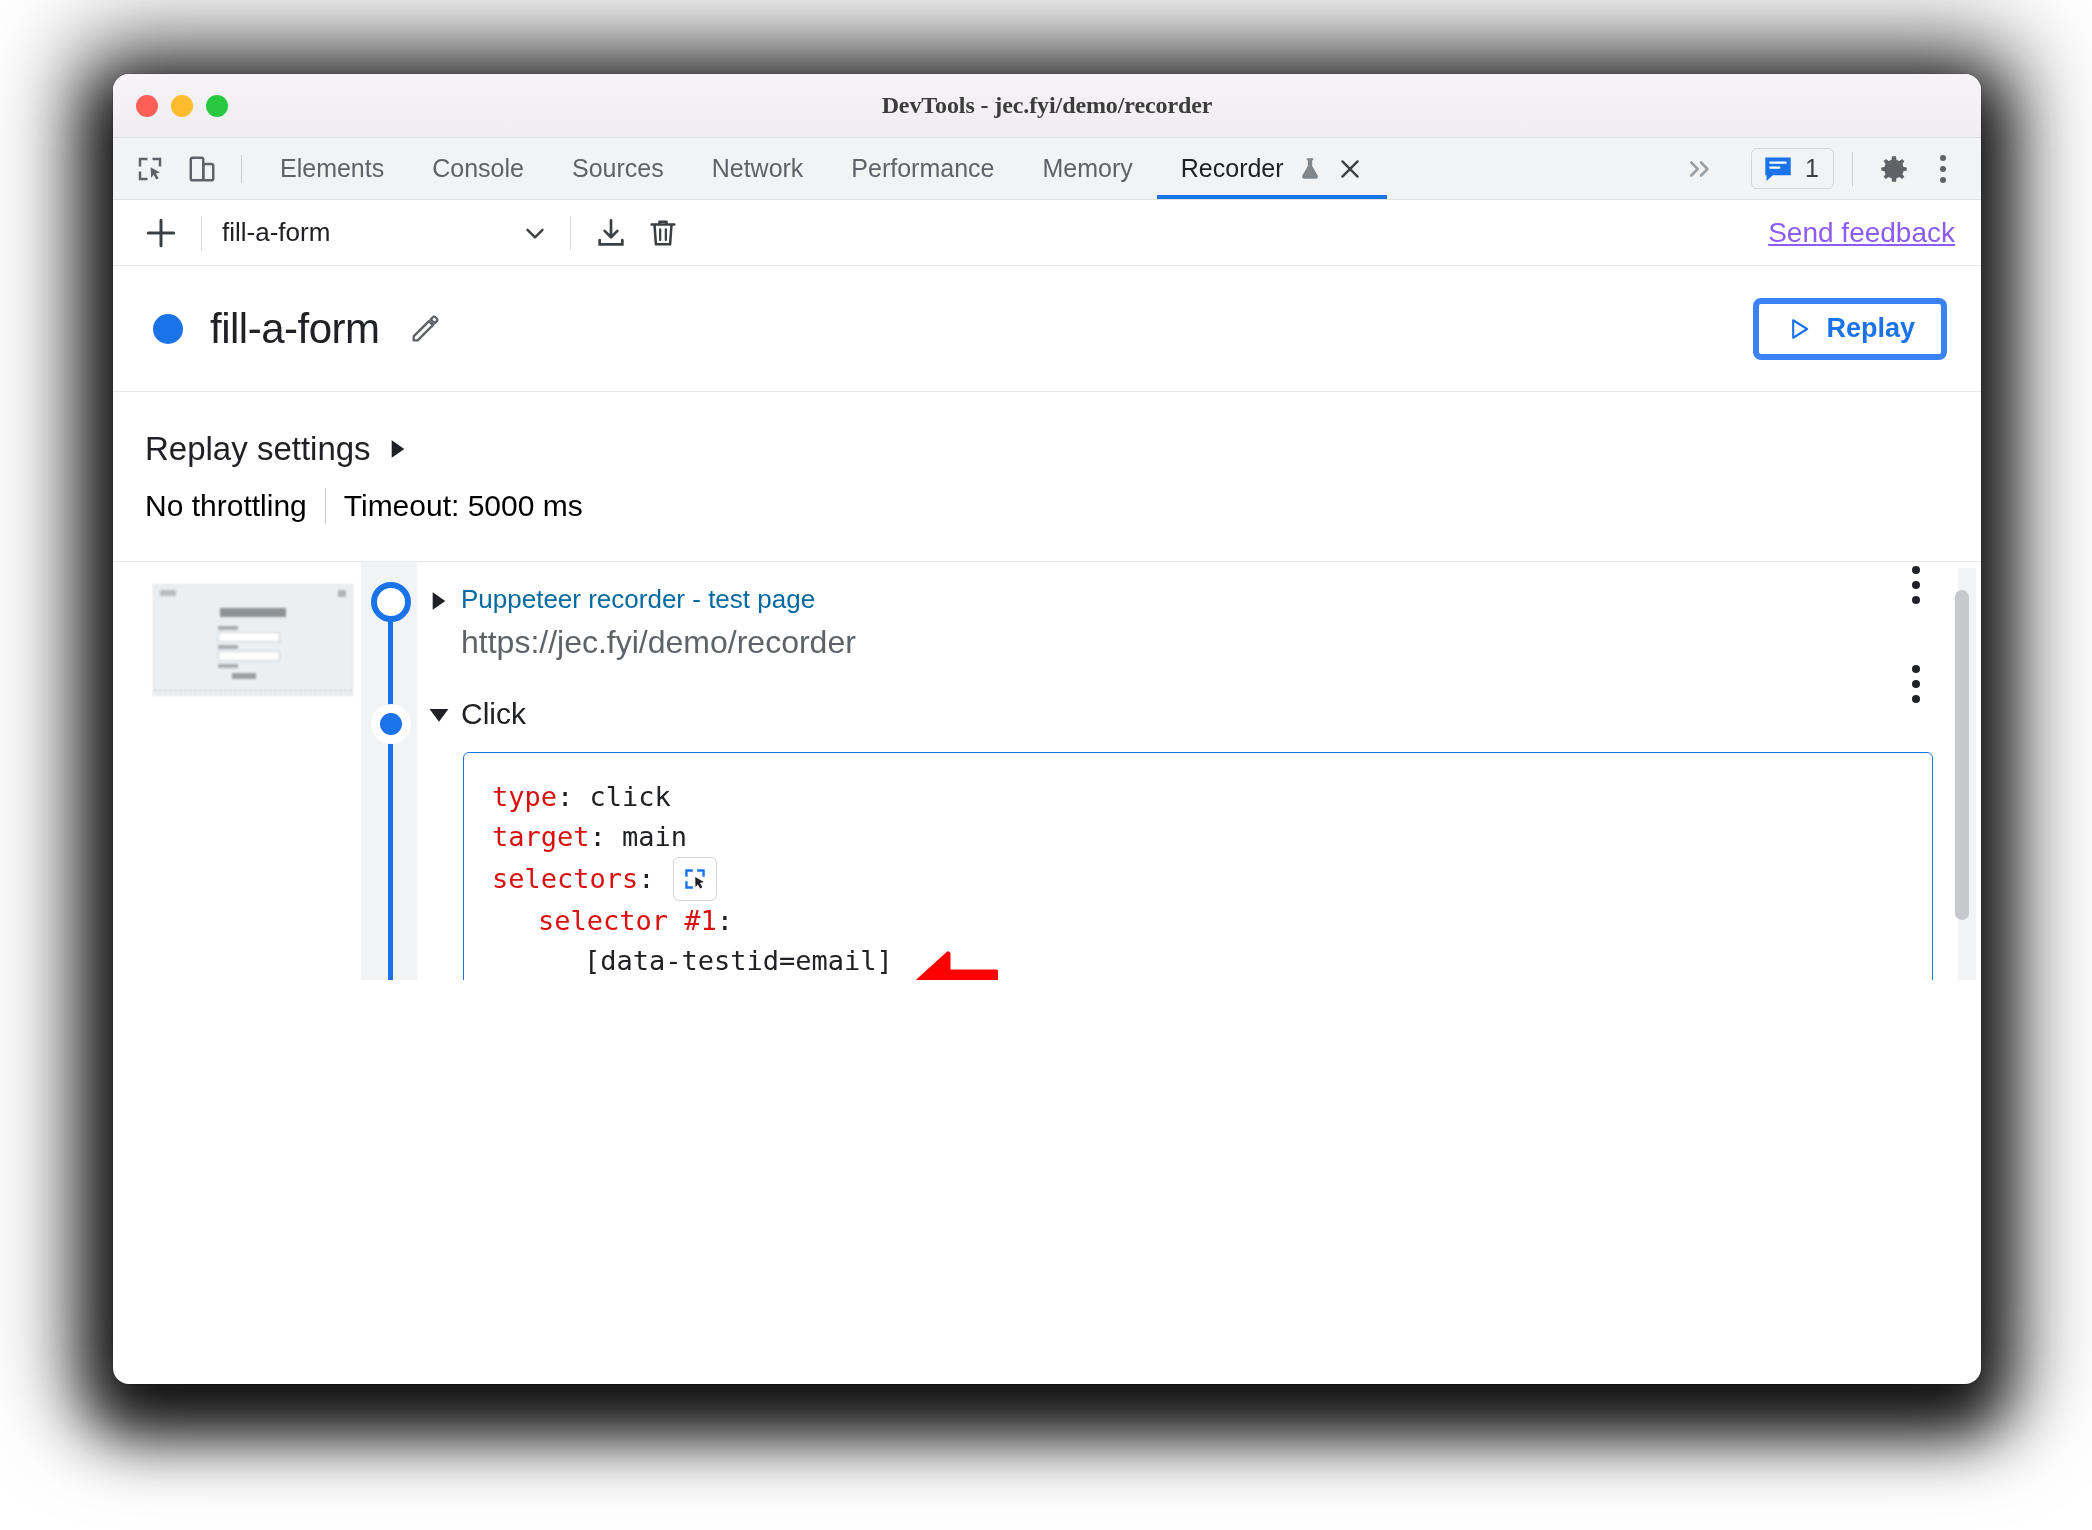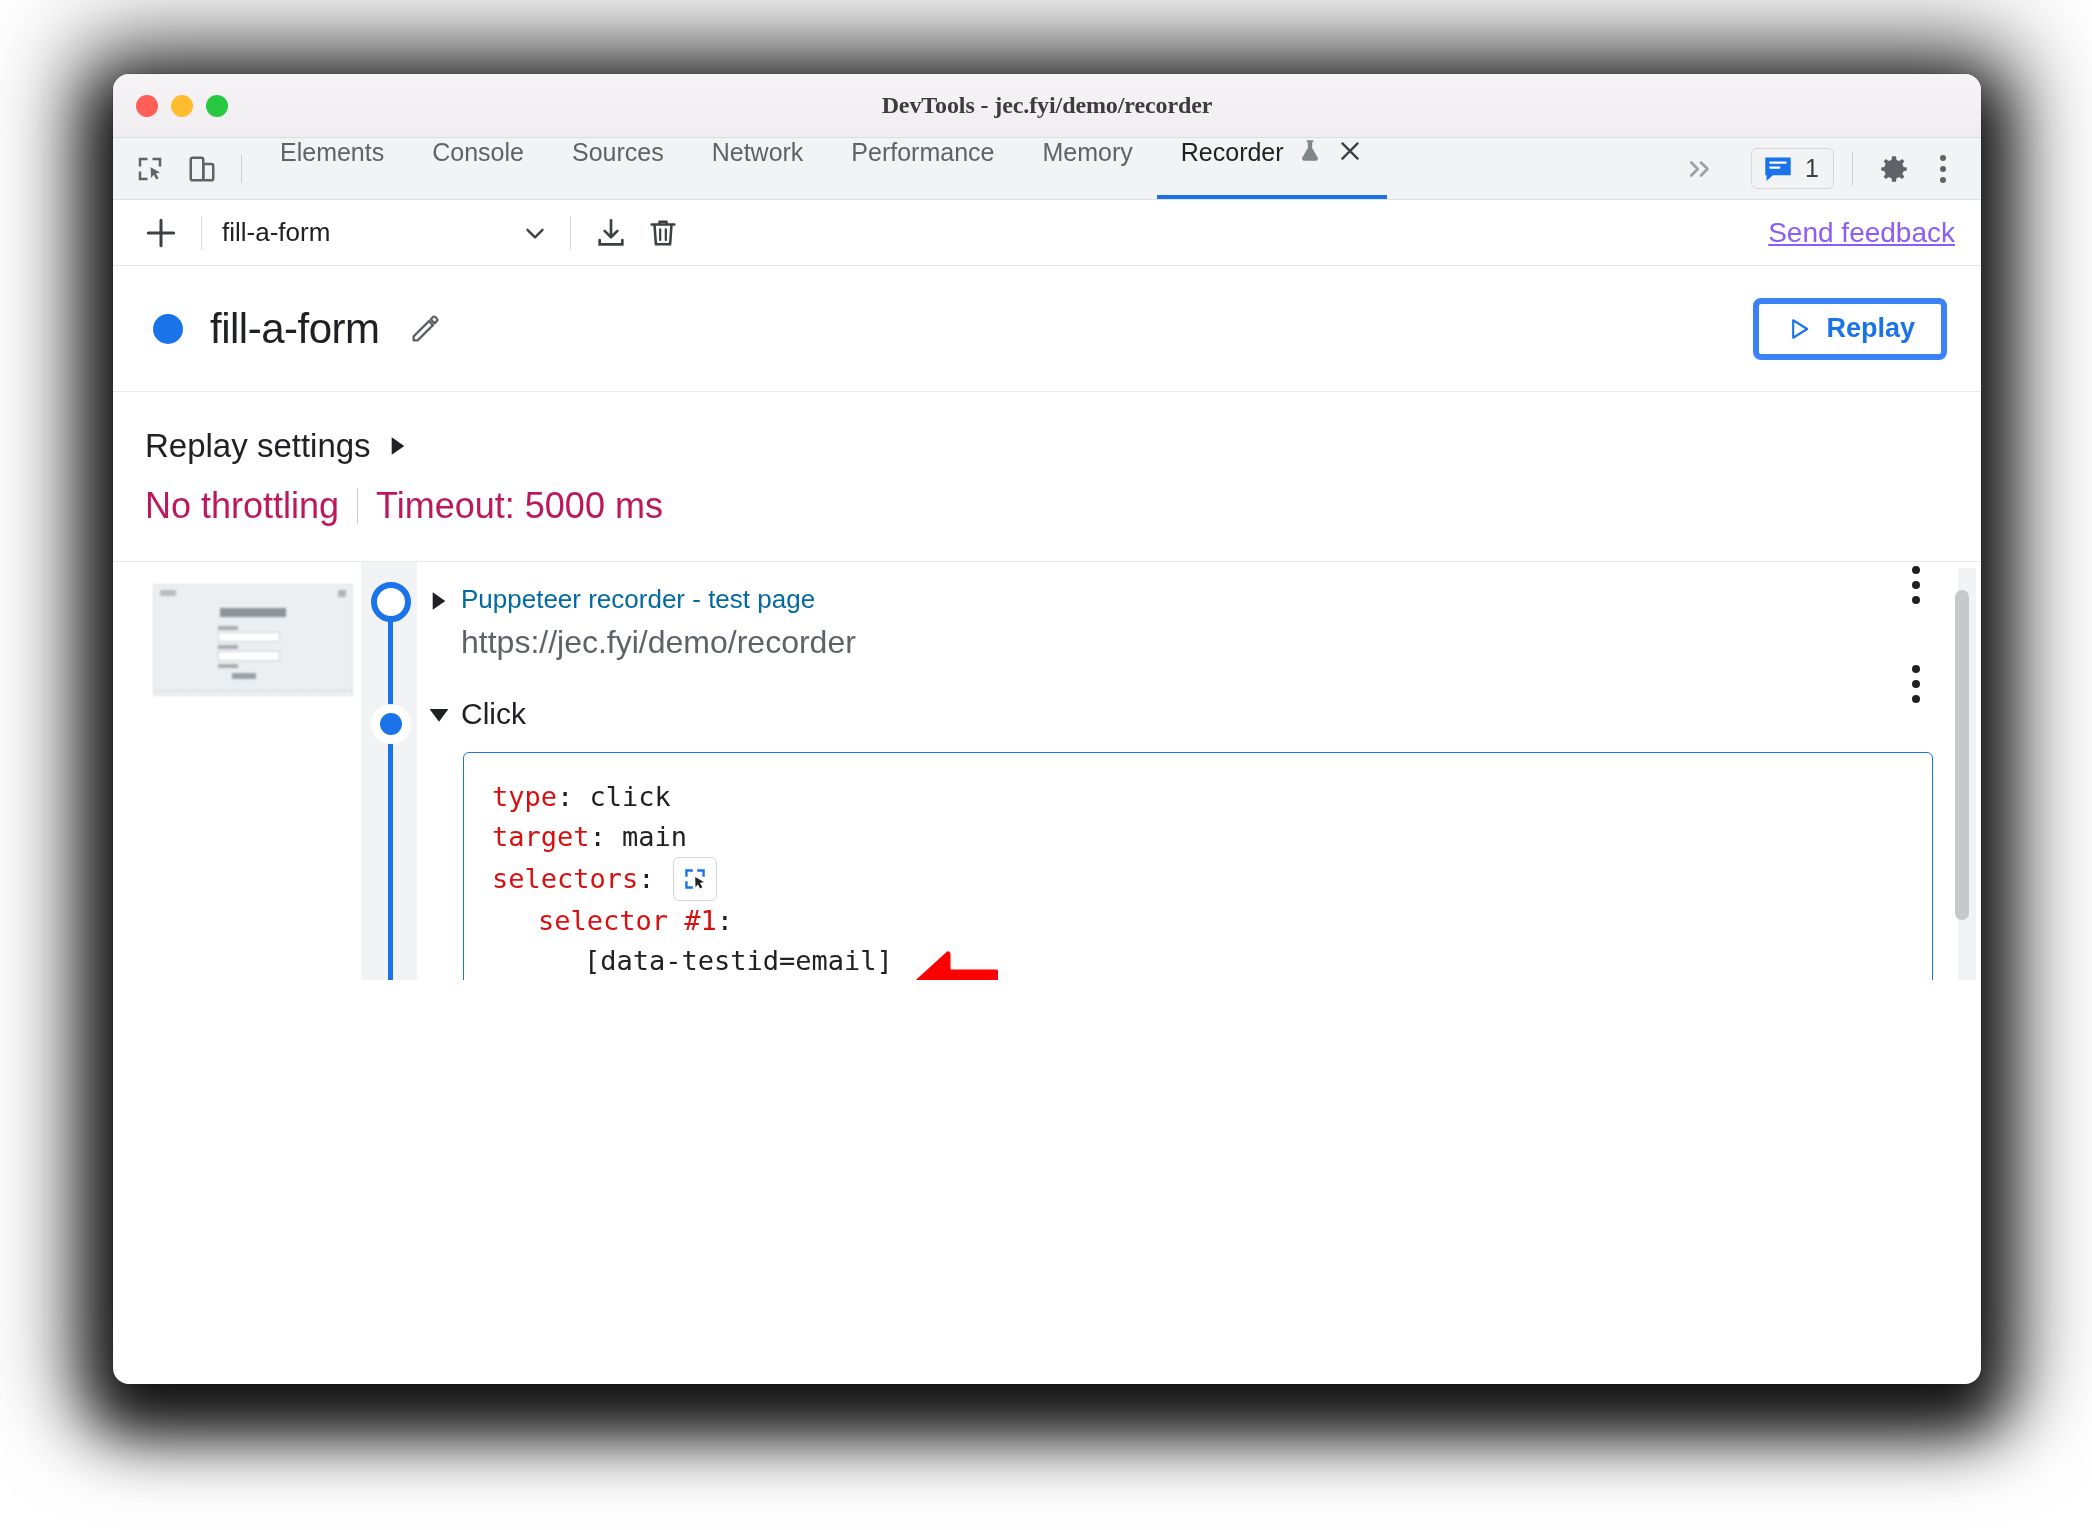--- a/index.html
+++ b/index.html
@@ -57,21 +57,21 @@
     position: relative;
   }
   .tb-icons { display: flex; align-items: center; padding-left: 14px; gap: 6px; }
   .tb-iconbtn {
     width: 46px; height: 46px; display: flex; align-items: center; justify-content: center;
     border-radius: 4px;
   }
   .tb-sep { width: 1px; height: 28px; background: #c9ccd0; margin: auto 14px auto 10px; align-self: center; }
   .tabs { display: flex; align-items: stretch; }
   .tab {
-    display: flex; padding: 0 24px;
+    display: flex; align-items: center; padding: 0 24px;
     font-size: 25px; color: #5f6368; position: relative; white-space: nowrap;
   }
   .tab.active { color: #202124; }
   .tab.active::after {
     content: ""; position: absolute; left: 0; right: 0; bottom: 0;
     height: 4px; background: #1a73e8;
   }
   .tab .flask { margin-left: 13px; display: inline-flex; }
   .tab .closex { margin-left: 14px; display: inline-flex; }
   .tb-right { margin-left: auto; display: flex; align-items: center; padding-right: 16px; gap: 4px; }
@@ -126,21 +126,21 @@
   .btn-primary { background: #1a73e8; color: #ffffff; }
 
   
   .settings-row {
     height: 170px; display: flex; padding: 0 32px;
     border-bottom: 1px solid #e8e8e8; background: #fff;
   }
   .settings-col { display: flex; flex-direction: column; justify-content: center; gap: 20px; }
   .settings-col.right { margin-left: auto; align-items: flex-start; }
   .settings-head { display: flex; align-items: center; gap: 16px; font-size: 33px; color: #202124; }
-  .settings-sub { display: flex; align-items: center; font-size: 36px; color: #be185d; }
+  .settings-sub { display: flex; align-items: center; font-size: 30px; color: #000000; }
   .settings-sub .divider { width: 1px; height: 36px; background: #c8cacd; margin: 0 18px; }
 
   
   .steps-wrap { position: relative; height: 418px; background: #ffffff; overflow: hidden; }
   .thumb-col { position: absolute; left: 0; top: 0; width: 248px; height: 100%; }
   .thumb {
     position: absolute; left: 40px; top: 22px; width: 200px; height: 112px;
     background: #eceff1; border: 1px solid #e0e0e0; overflow: hidden;
     filter: blur(1.1px);
   }

